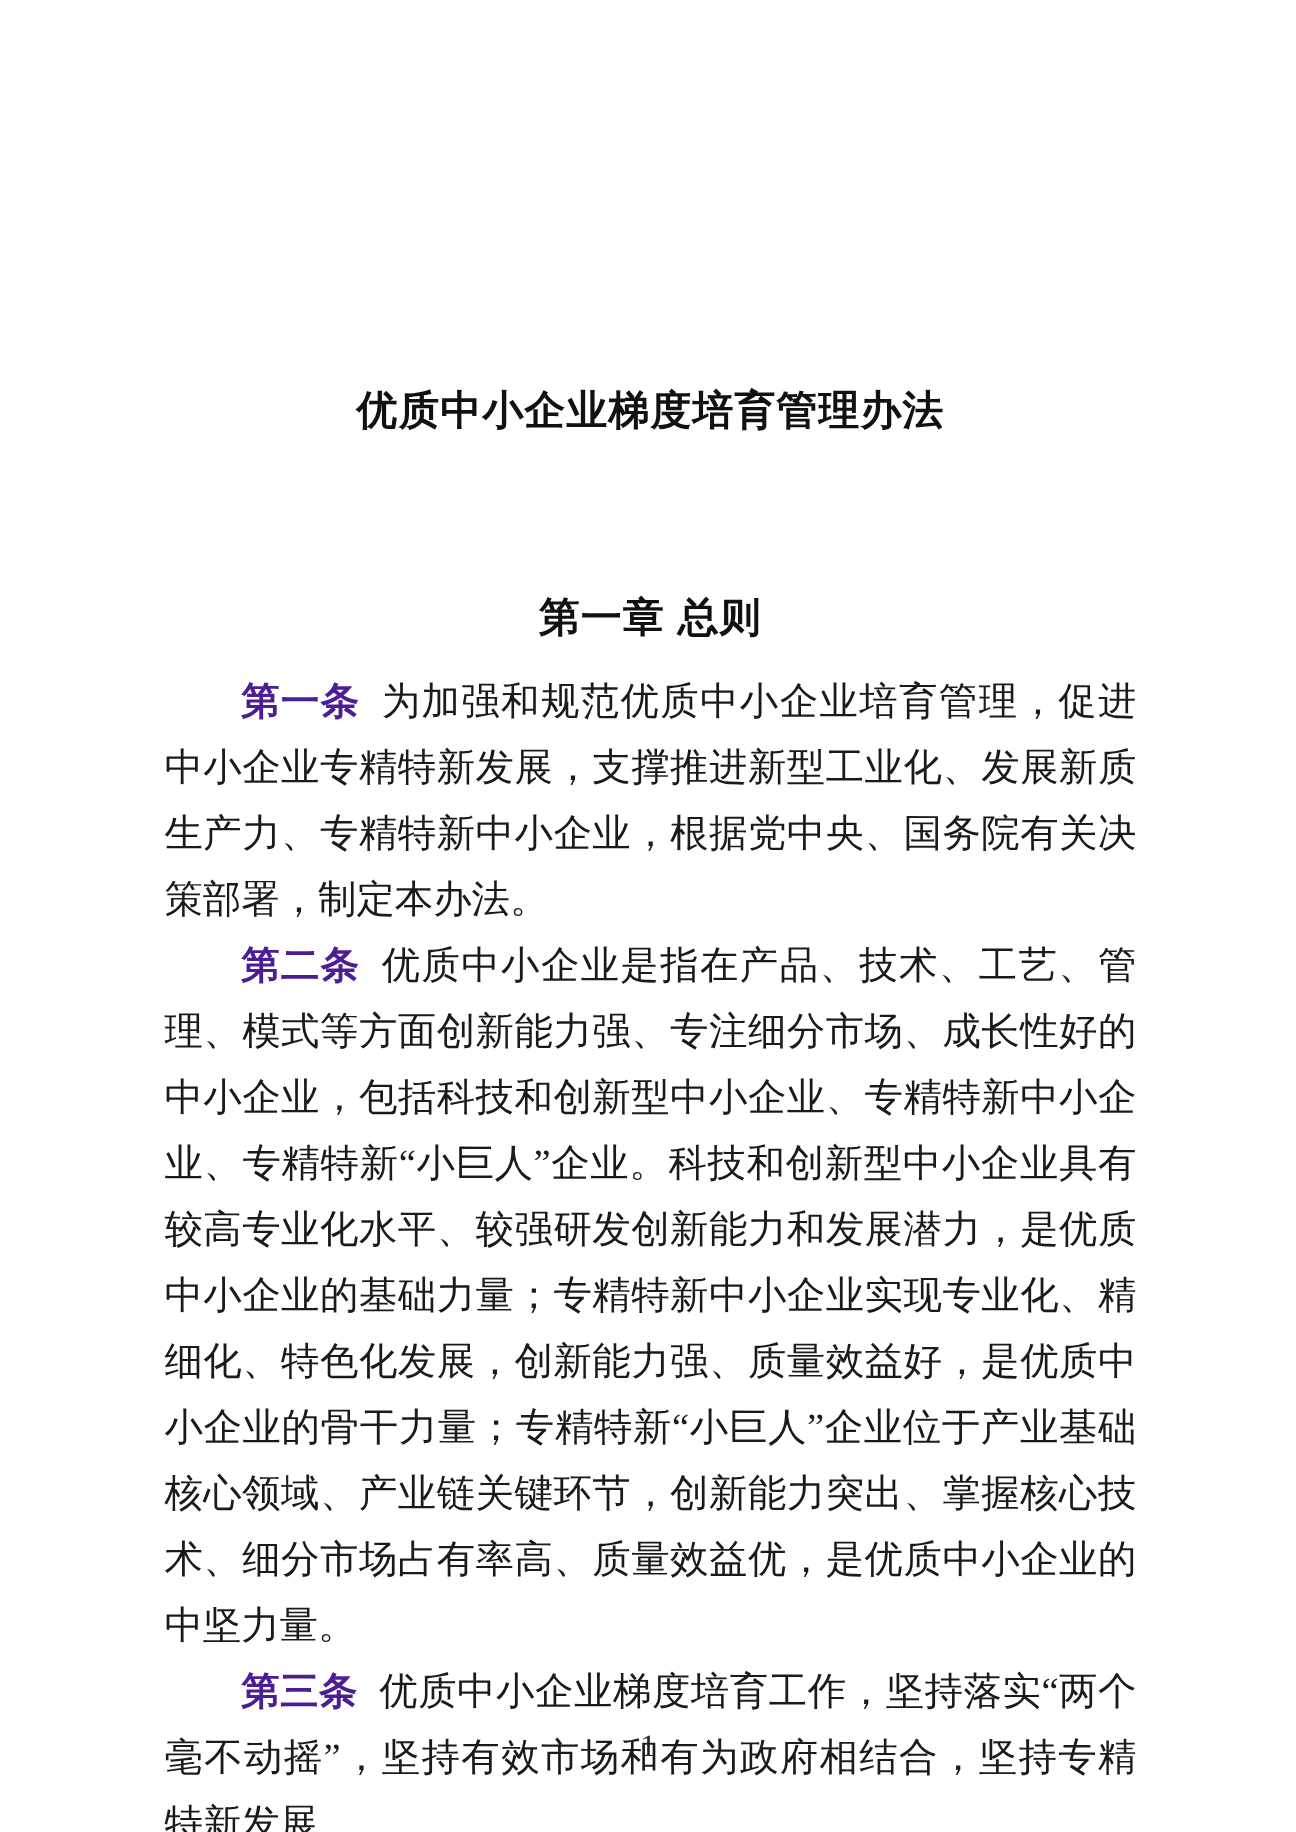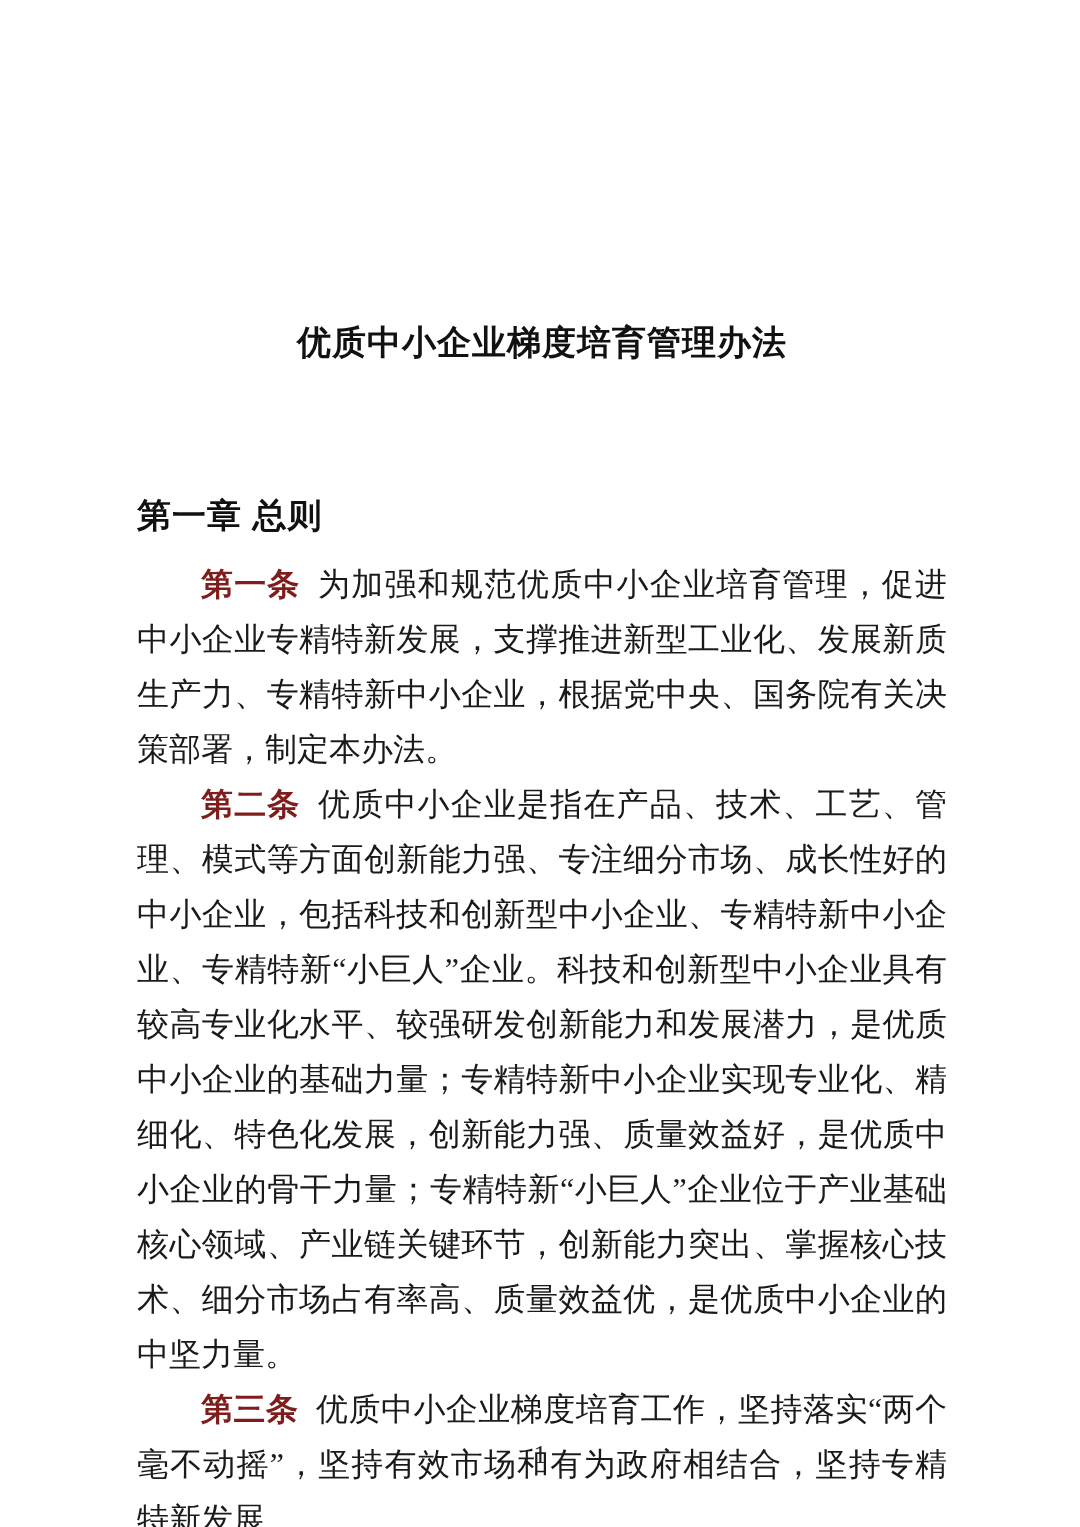--- a/index.html
+++ b/index.html
@@ -33,40 +33,41 @@
     text-align: center;
     color: #111111;
   }
   .chapter-heading {
     margin: 128px 0 0 0;
     font-family: "Liberation Sans", sans-serif;
     font-weight: 700;
     font-size: 34px;
     line-height: 44px;
     letter-spacing: 1px;
+    text-align: center;
     color: #111111;
   }
   .articles {
     margin-top: 20px;
   }
   .article {
     margin: 0;
     font-family: "Liberation Serif", serif;
     font-size: 32px;
     line-height: 55px;
     text-align: justify;
     text-justify: inter-character;
     text-indent: 2em;
     color: #1a1a1a;
   }
   .article-label {
     font-family: "Liberation Sans", sans-serif;
     font-weight: 700;
     margin-right: 0.55em;
-    color: #7f1d1d;
+    color: #4c1d95;
   }
   .page-number {
     position: absolute;
     left: 0;
     right: 0;
     top: 1422px;
     text-align: center;
     font-family: "Liberation Serif", serif;
     font-size: 26px;
     line-height: 30px;

